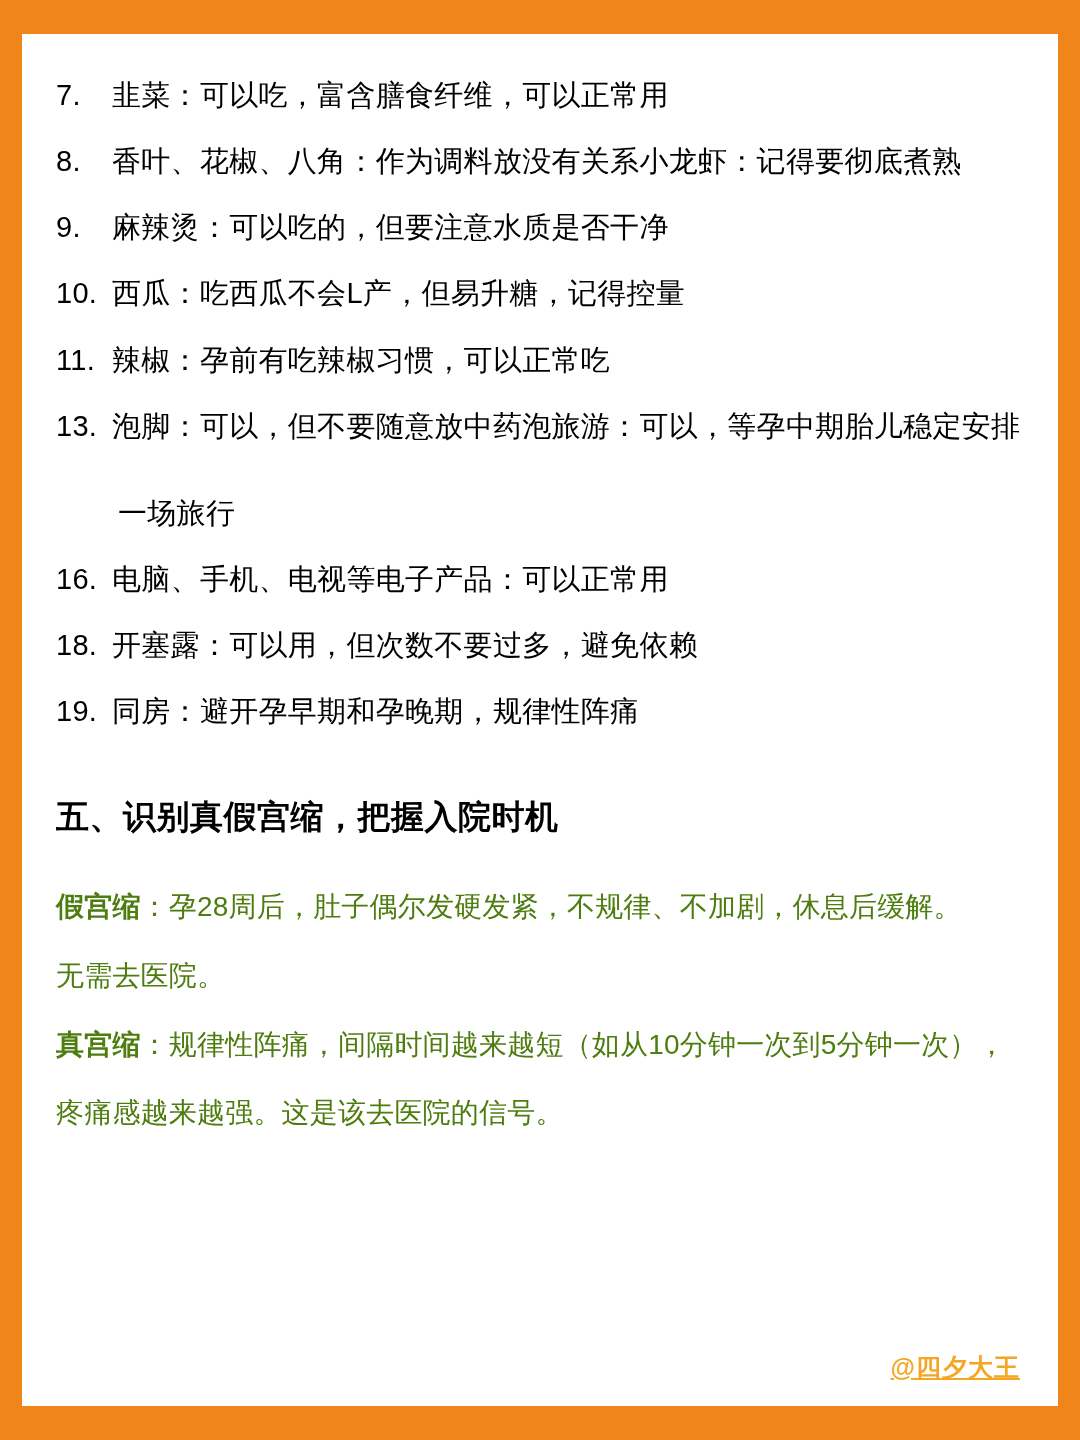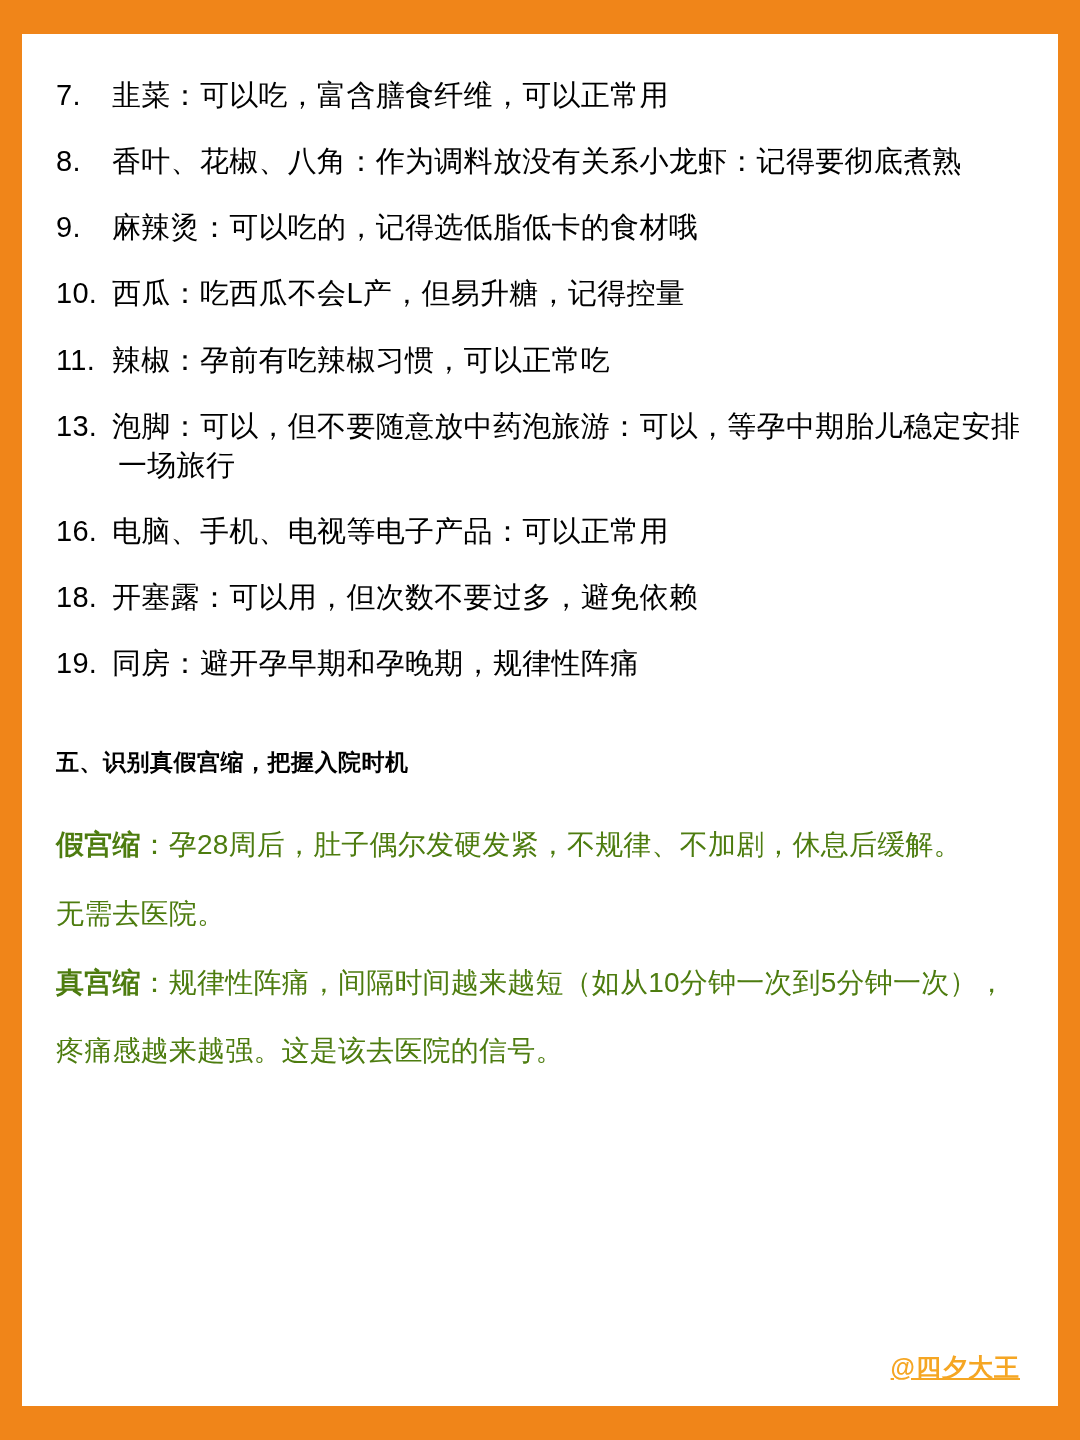--- a/index.html
+++ b/index.html
@@ -48,23 +48,24 @@
     color: #000;
   }
   .item-text {
     flex: 1 1 auto;
     text-indent: 0;
     padding-left: 4px;
   }
   .item-text .wrap-indent {
     display: block;
     padding-left: 6px;
+    margin-top: 48px;
   }
   .section-heading {
-    font-size: 23px;
+    font-size: 33px;
     font-weight: bold;
     color: #000;
     margin-top: 64px;
     margin-bottom: 40px;
     letter-spacing: 0.5px;
   }
   .para {
     font-size: 28px;
     line-height: 1.95;
     color: #4d7c0f;
@@ -95,21 +96,21 @@
       <li class="list-item">
         <span class="item-num">7.</span>
         <span class="item-text">韭菜：可以吃，富含膳食纤维，可以正常用</span>
       </li>
       <li class="list-item">
         <span class="item-num">8.</span>
         <span class="item-text">香叶、花椒、八角：作为调料放没有关系小龙虾：记得要彻底煮熟</span>
       </li>
       <li class="list-item">
         <span class="item-num">9.</span>
-        <span class="item-text">麻辣烫：可以吃的，记得选低脂低卡的食材哦</span>
+        <span class="item-text">麻辣烫：可以吃的，但要注意水质是否干净</span>
       </li>
       <li class="list-item">
         <span class="item-num">10.</span>
         <span class="item-text">西瓜：吃西瓜不会L产，但易升糖，记得控量</span>
       </li>
       <li class="list-item">
         <span class="item-num">11.</span>
         <span class="item-text">辣椒：孕前有吃辣椒习惯，可以正常吃</span>
       </li>
       <li class="list-item">

